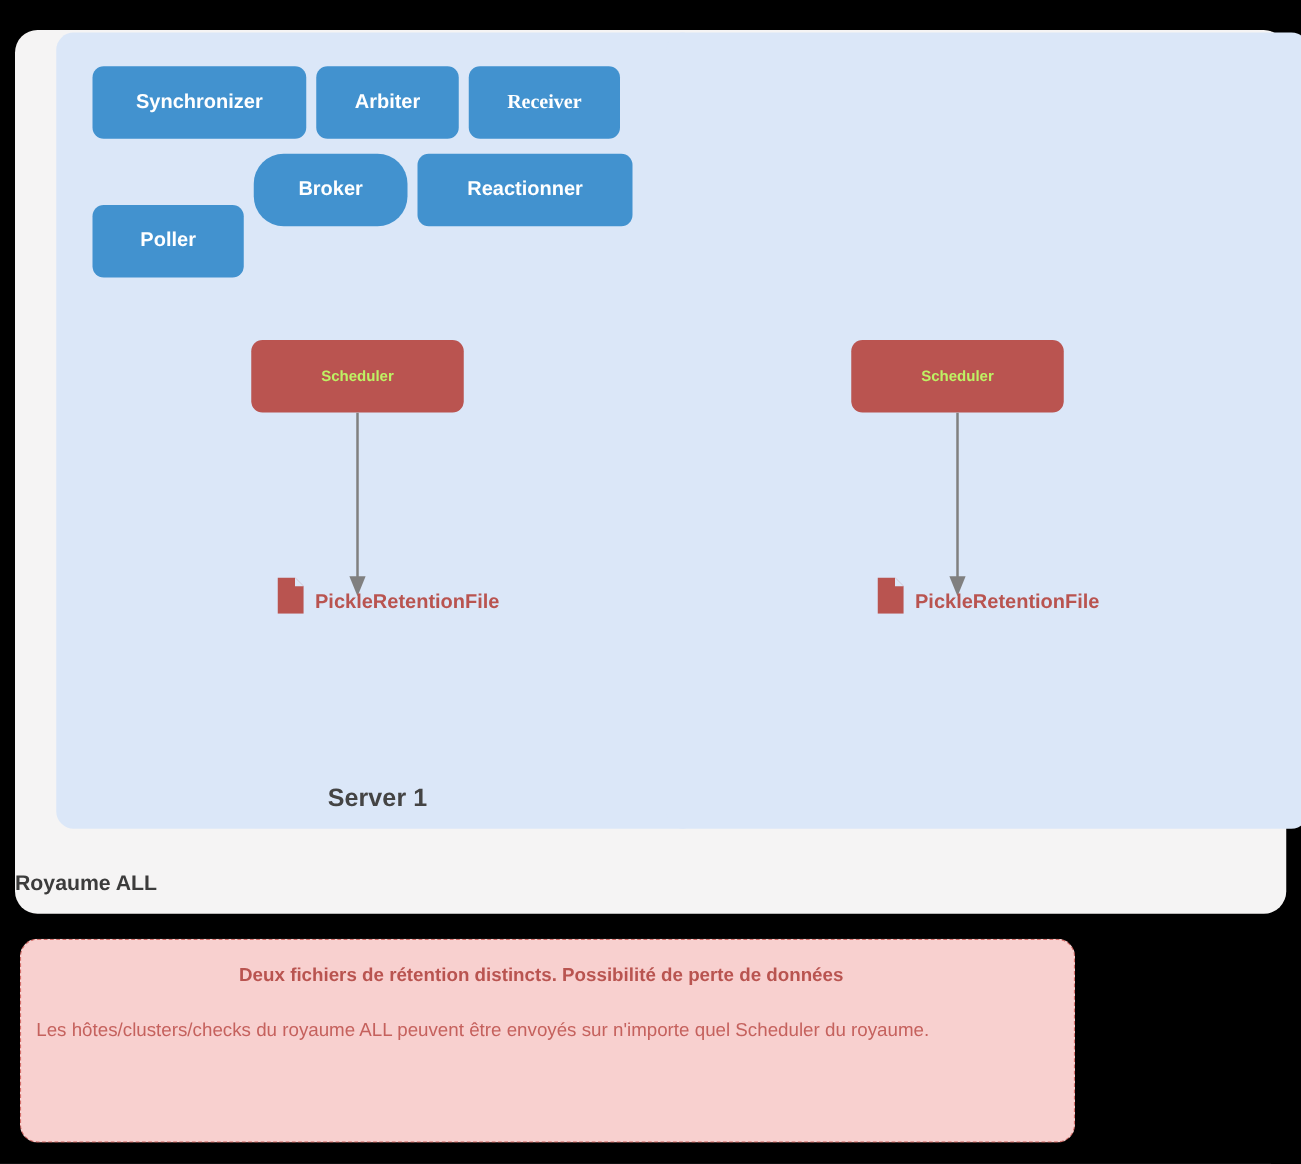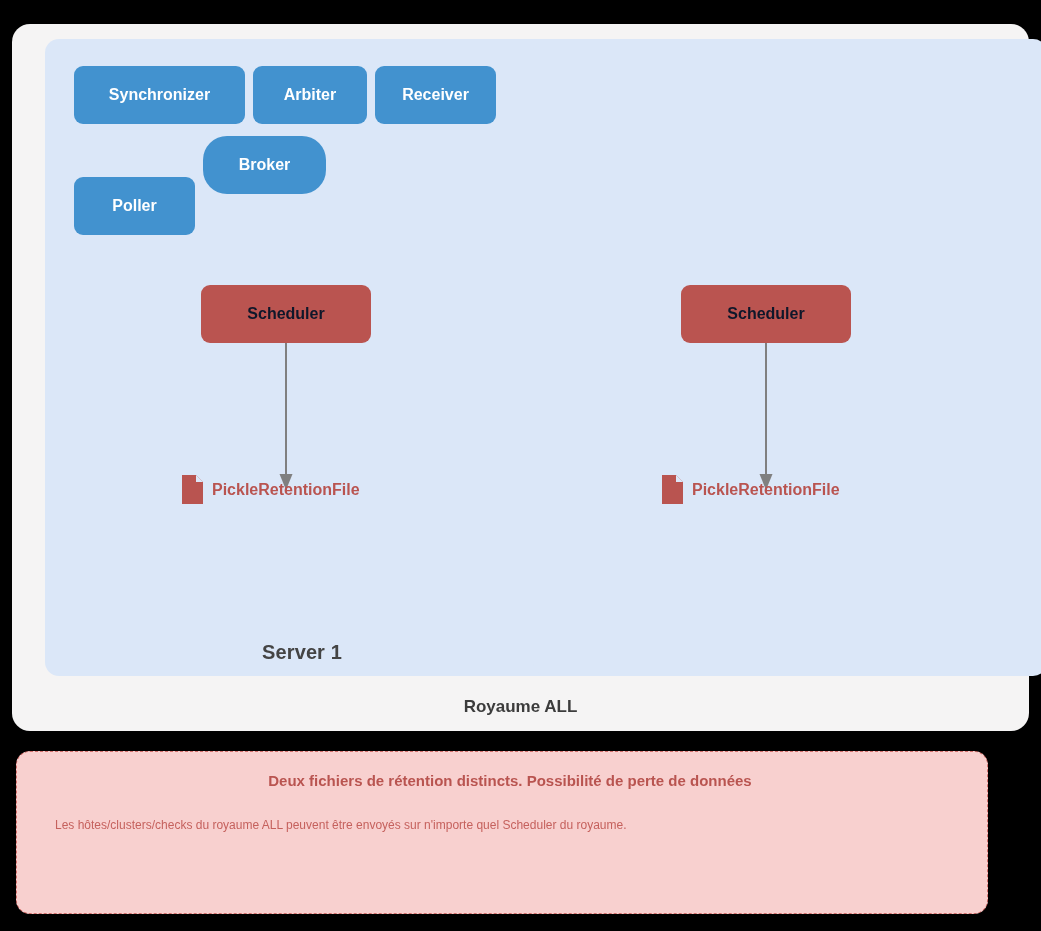--- a/index.html
+++ b/index.html
@@ -23,21 +23,21 @@
     width: 1017px;
     height: 707px;
     background: #f5f4f4;
     border-radius: 18px;
     box-sizing: border-box;
   }
 
   
   .server-panel {
     position: absolute;
-    top: 15px;
+    top: 2px;
     width: 514px;
     height: 637px;
     background: #dbe7f8;
     border-radius: 14px;
     box-sizing: border-box;
   }
   #server-panel-1 { left: 33px; }
   #server-panel-2 { left: 521px; }
 
   .server-label {
@@ -70,35 +70,35 @@
     font-size: 16px;
     font-weight: bold;
     display: flex;
     align-items: center;
     justify-content: center;
     box-sizing: border-box;
     padding: 0 16px;
   }
   .chip-synchronizer { width: 171px; }
   .chip-arbiter      { width: 114px; }
-  .chip-receiver     { width: 121px; }
+  .chip-receiver     { width: 121px; font-family: Liberation Serif, serif; }
   .chip-poller       { width: 121px; margin-top: 41px; }
   .chip-broker       { width: 123px; border-radius: 24px; }
   .chip-reactionner  { width: 172px; }
 
   
   .scheduler-box {
     position: absolute;
     top: 246px;
     width: 170px;
     height: 58px;
     background: #ba5450;
     border-radius: 9px;
-    color: #0f172a;
-    font-size: 16px;
+    color: #bef264;
+    font-size: 12px;
     font-weight: bold;
     display: flex;
     align-items: center;
     justify-content: center;
     box-sizing: border-box;
     text-align: center;
   }
   #scheduler-box-1 { left: 156px; }
   #scheduler-box-2 { left: 148px; }
 
@@ -110,22 +110,23 @@
     height: 148px;
   }
   #flow-arrow-1 { left: 233px; }
   #flow-arrow-2 { left: 225px; }
 
   
   .retention-group {
     position: absolute;
     top: 436px;
     display: flex;
-    align-items: center;
+    align-items: flex-end;
     gap: 9px;
+    margin-left: 40px;
   }
   #retention-group-1 { left: 137px; }
   #retention-group-2 { left: 129px; }
 
   .file-icon {
     width: 21px;
     height: 29px;
     flex: 0 0 auto;
   }
   .retention-label {
@@ -134,48 +135,48 @@
     color: #b95450;
     white-space: nowrap;
   }
 
   
   #realm-label {
     position: absolute;
     left: 0;
     right: 0;
     bottom: 14px;
-    text-align: center;
+    text-align: left;
     font-size: 17px;
     font-weight: bold;
     color: #3c3c3c;
   }
 
   
   #warning-panel {
     position: absolute;
     left: 16px;
     top: 751px;
-    width: 972px;
+    width: 844px;
     height: 163px;
     background: #f8d0cf;
     border: 1px dashed #d4706c;
     border-radius: 14px;
     box-sizing: border-box;
-    padding: 20px 22px 16px 38px;
+    padding: 20px 22px 16px 12px;
   }
   #warning-title {
     text-align: center;
     font-size: 15px;
     font-weight: bold;
     color: #b95450;
     margin-bottom: 26px;
   }
   .warning-line {
-    font-size: 12px;
+    font-size: 15px;
     color: #c5615d;
     line-height: 20px;
     white-space: pre-wrap;
   }
 </style>
 </head>
 <body>
 
 <div id="realm-container">
 
@@ -183,20 +184,21 @@
 
     <div id="daemon-row-1" class="daemon-row">
       <div class="daemon-chip chip-synchronizer">Synchronizer</div>
       <div class="daemon-chip chip-arbiter">Arbiter</div>
       <div class="daemon-chip chip-receiver">Receiver</div>
     </div>
 
     <div id="daemon-row-2" class="daemon-row">
       <div class="daemon-chip chip-poller">Poller</div>
       <div class="daemon-chip chip-broker">Broker</div>
+      <div class="daemon-chip chip-reactionner">Reactionner</div>
     </div>
 
     <div id="scheduler-box-1" class="scheduler-box">Scheduler</div>
 
     <div id="flow-arrow-1" class="flow-arrow">
       <svg width="16" height="148" viewBox="0 0 16 148" xmlns="http://www.w3.org/2000/svg">
         <line x1="8" y1="0" x2="8" y2="134" stroke="#808080" stroke-width="2"></line>
         <polygon points="8,147 1.5,131 14.5,131" fill="#808080"></polygon>
       </svg>
     </div>

